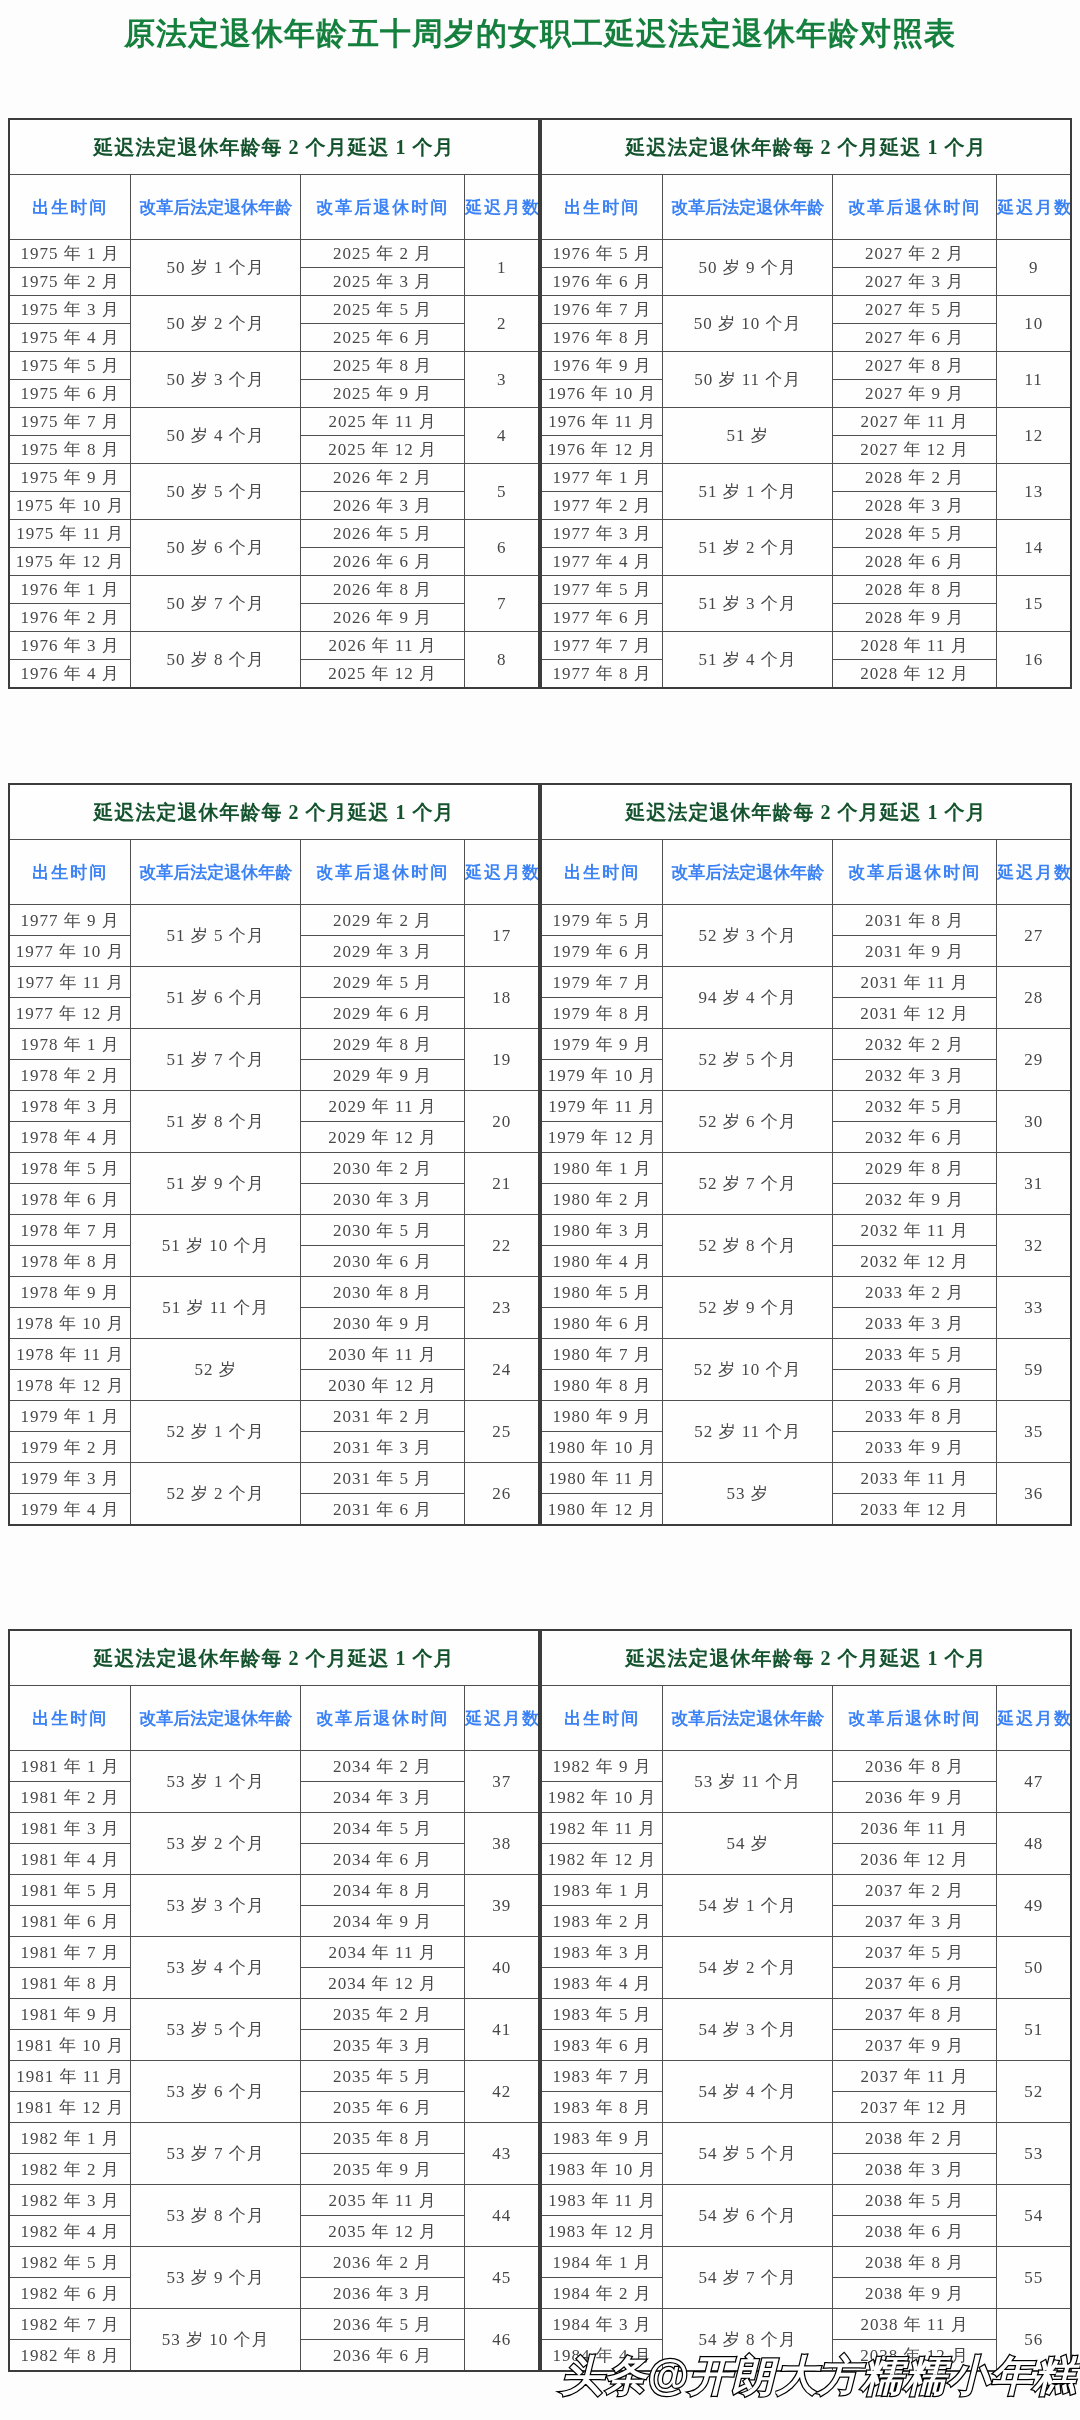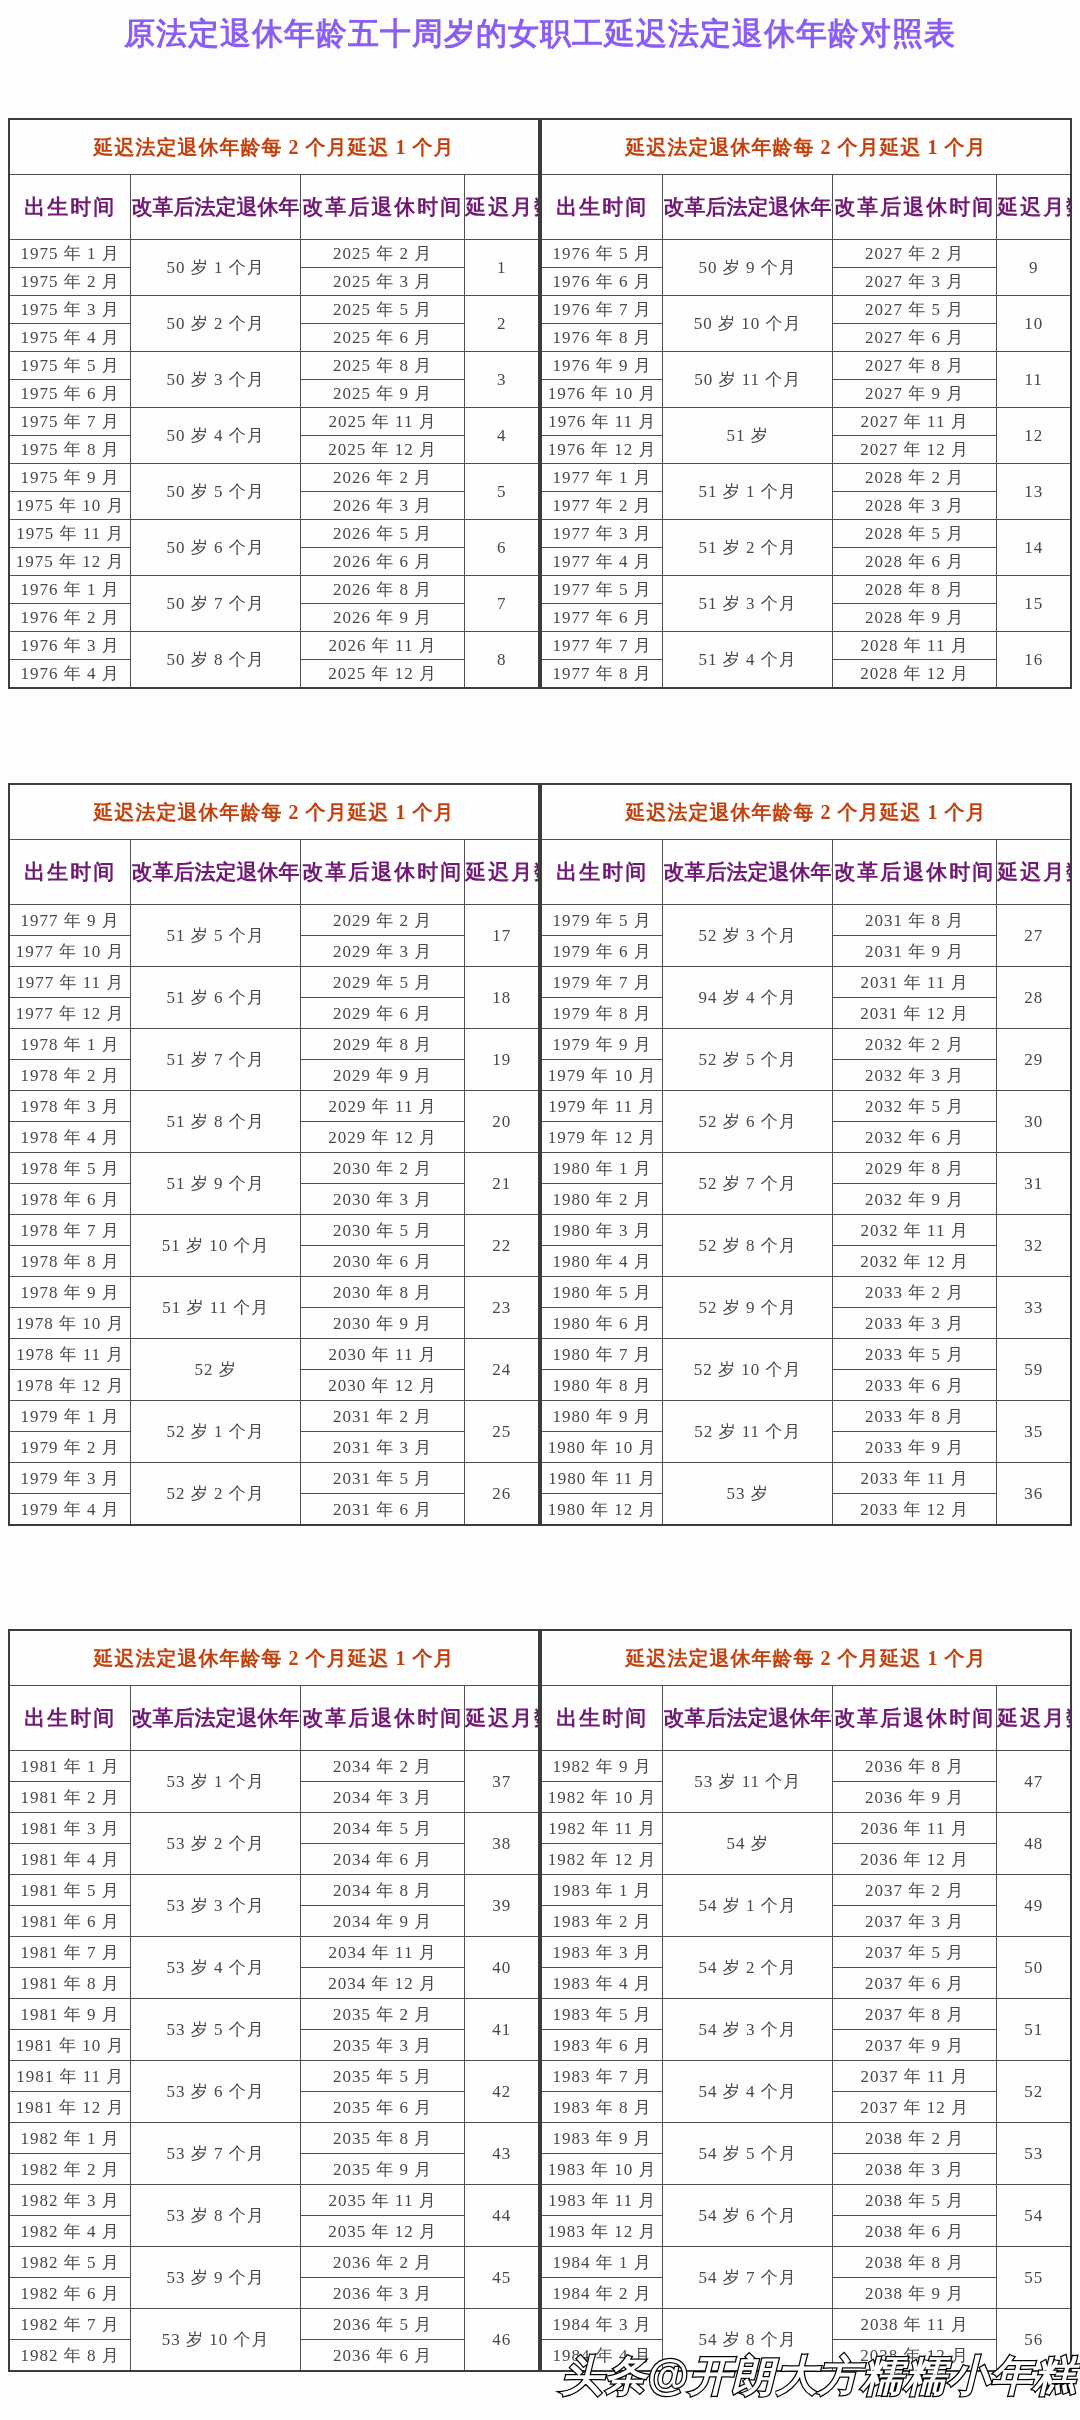--- a/index.html
+++ b/index.html
@@ -3,36 +3,36 @@
 <meta charset="utf-8">
 <style>
   html,body { margin:0; padding:0; }
   body {
     width:1080px; height:2420px; position:relative; overflow:hidden;
     background:#fdfdfd;
     font-family:"Liberation Serif","DejaVu Serif",serif;
   }
   .page-title {
     margin:0; padding-top:13px; text-align:center;
-    font-size:31px; font-weight:bold; color:#8b5cf6; letter-spacing:1px;
+    font-size:31px; font-weight:bold; color:#15803d; letter-spacing:1px;
   }
   .block { display:flex; padding:0 8px; }
   .block-1 { margin-top:63px; }
   .block-2 { margin-top:94px; }
   .block-3 { margin-top:103px; }
   table.half {
     width:50%; border-collapse:collapse; table-layout:fixed;
     border:2px solid #3c3c3c; background:#fefefe;
   }
   th, td {
     border:1px solid #4f4f4f; text-align:center; vertical-align:middle;
     padding:0; overflow:hidden; white-space:nowrap;
   }
-  th.span-header { height:54px; font-size:20px; font-weight:bold; letter-spacing:1px; color:#c2410c;margin-top:48px; }
-  tr.col-header th { height:64px; font-size:21px; font-weight:bold; letter-spacing:2px; color:#701a75; }
+  th.span-header { height:54px; font-size:20px; font-weight:bold; letter-spacing:1px; color:#14532d;margin-top:48px; }
+  tr.col-header th { height:64px; font-size:17px; font-weight:bold; letter-spacing:2px; color:#3b82f6; }
   tr.col-header th:nth-child(2) { letter-spacing:0; }
   tbody td { font-size:17px; color:#474747; letter-spacing:1px; }
   .block-1 tbody td { height:27px; }
   .block-2 tbody td, .block-3 tbody td { height:30px; }
   .watermark {
     position:absolute; right:4px; bottom:16px; white-space:nowrap;
     font-family:"Liberation Sans","DejaVu Sans",sans-serif;
     font-size:42px; font-weight:bold; letter-spacing:1px;
     color:#ffffff; -webkit-text-stroke:2.5px #000; paint-order:stroke fill;
     text-shadow:0 0 1px #000;

